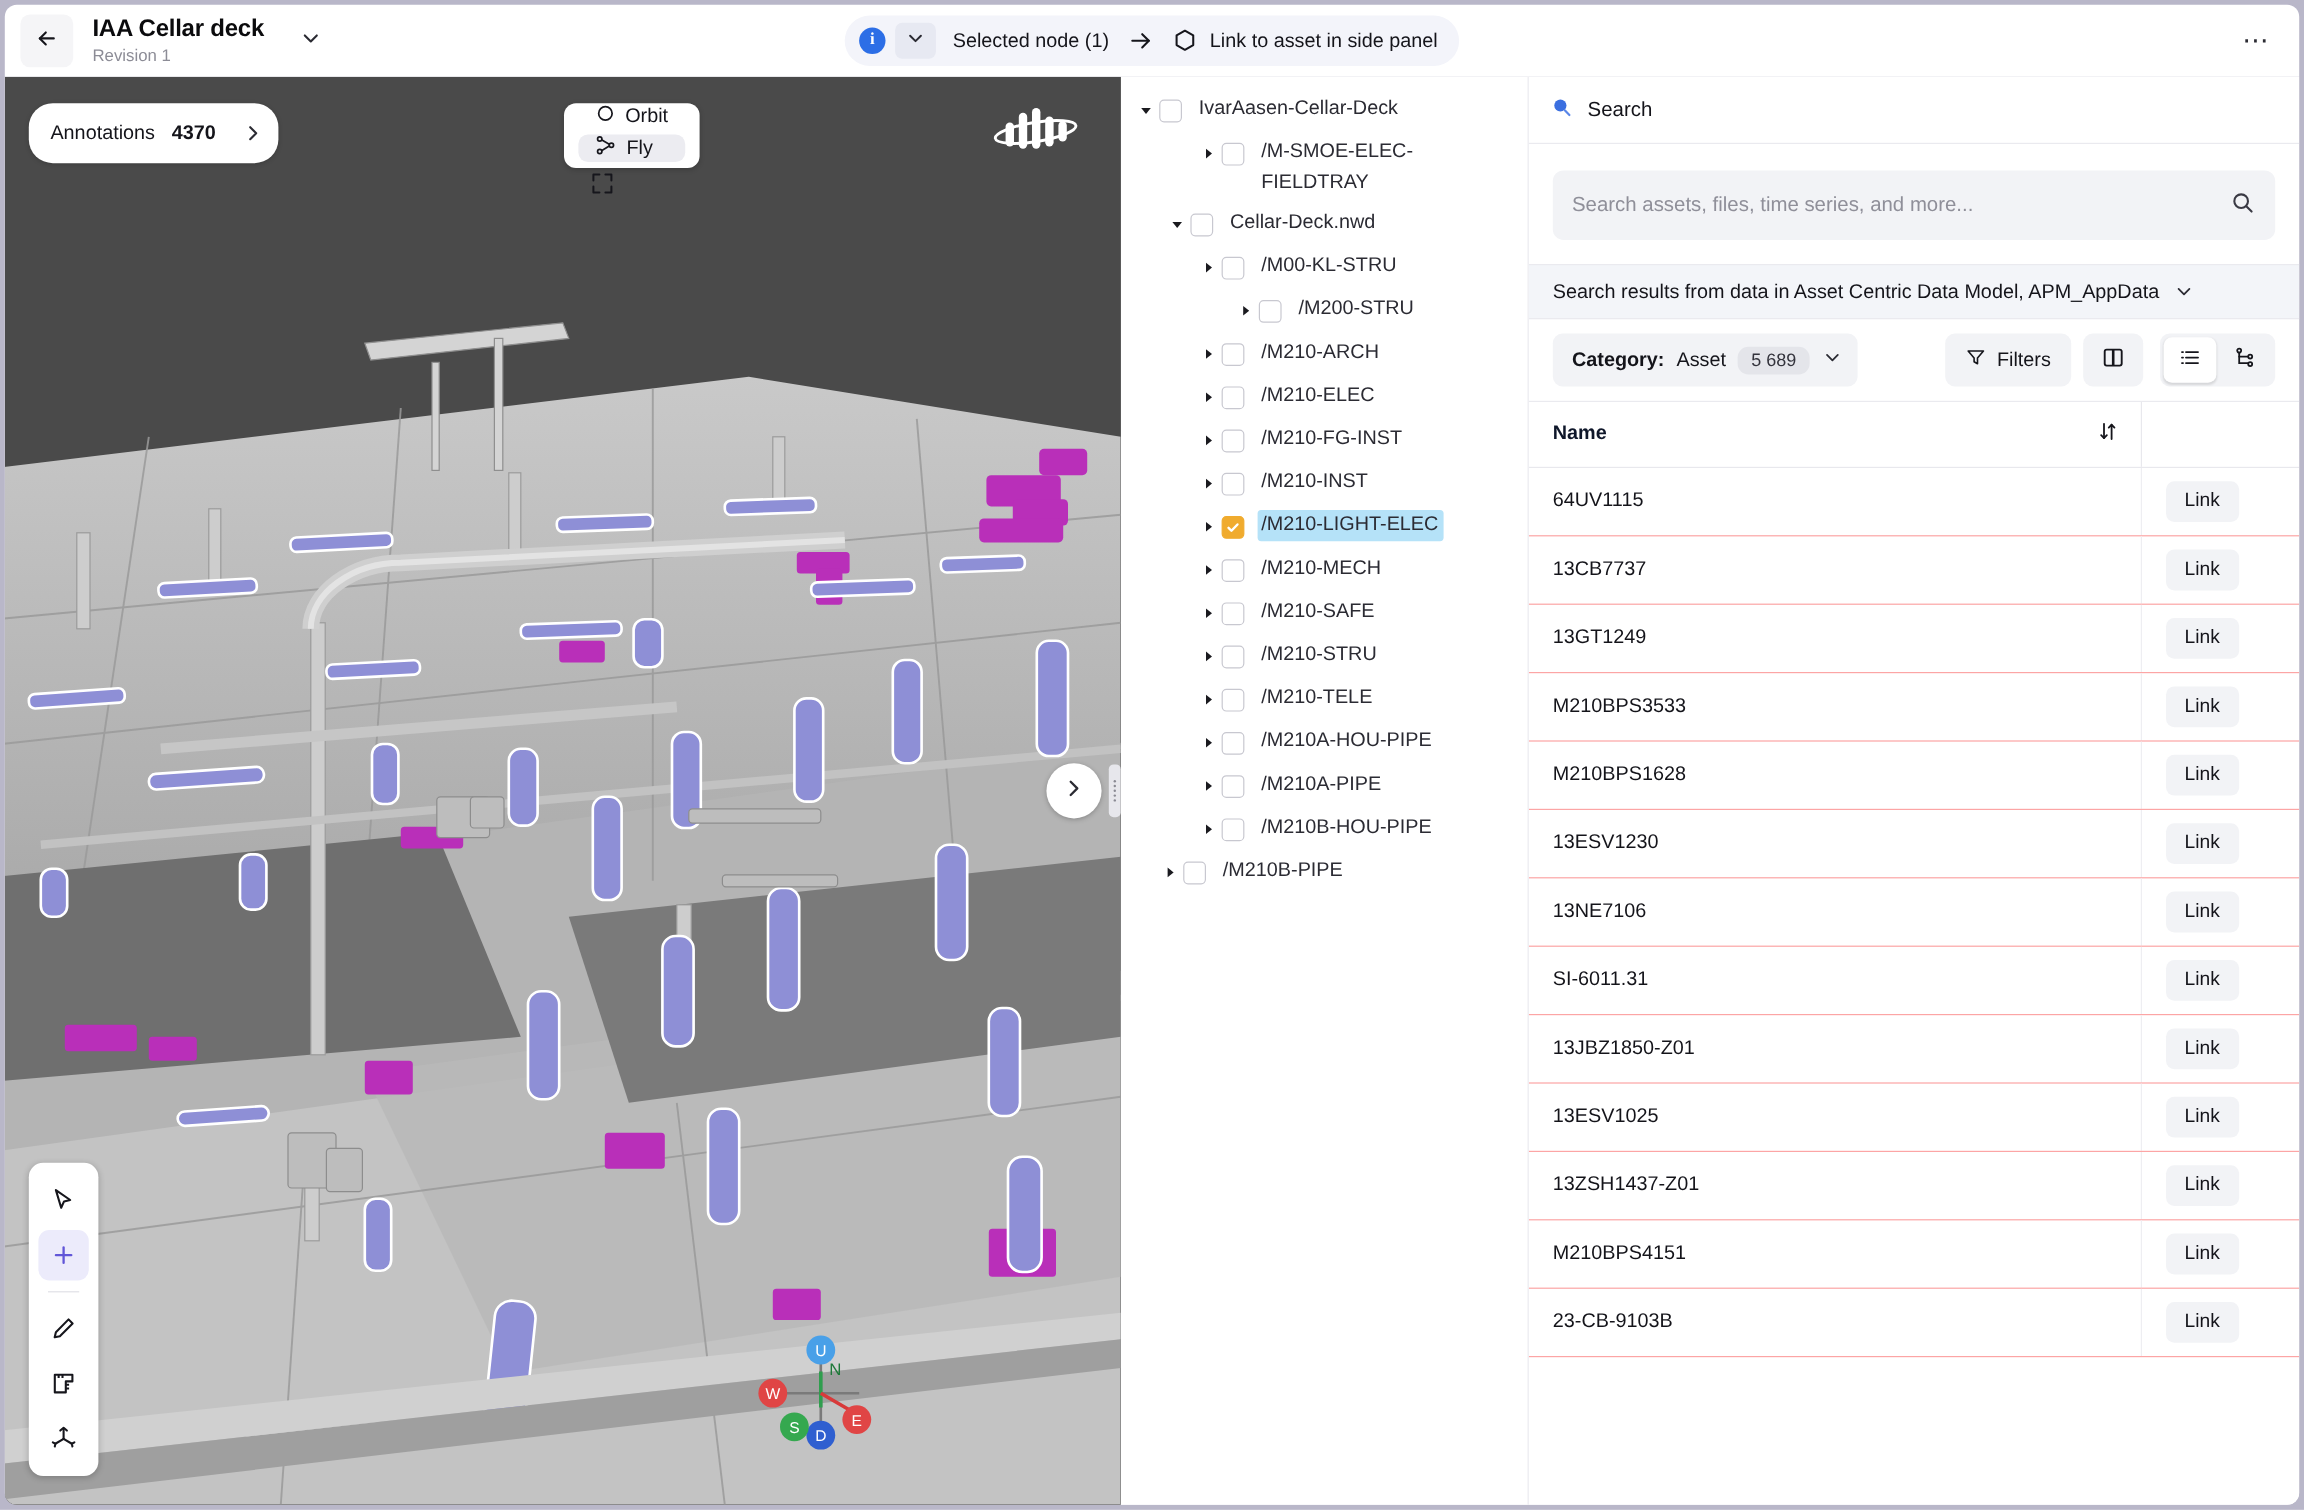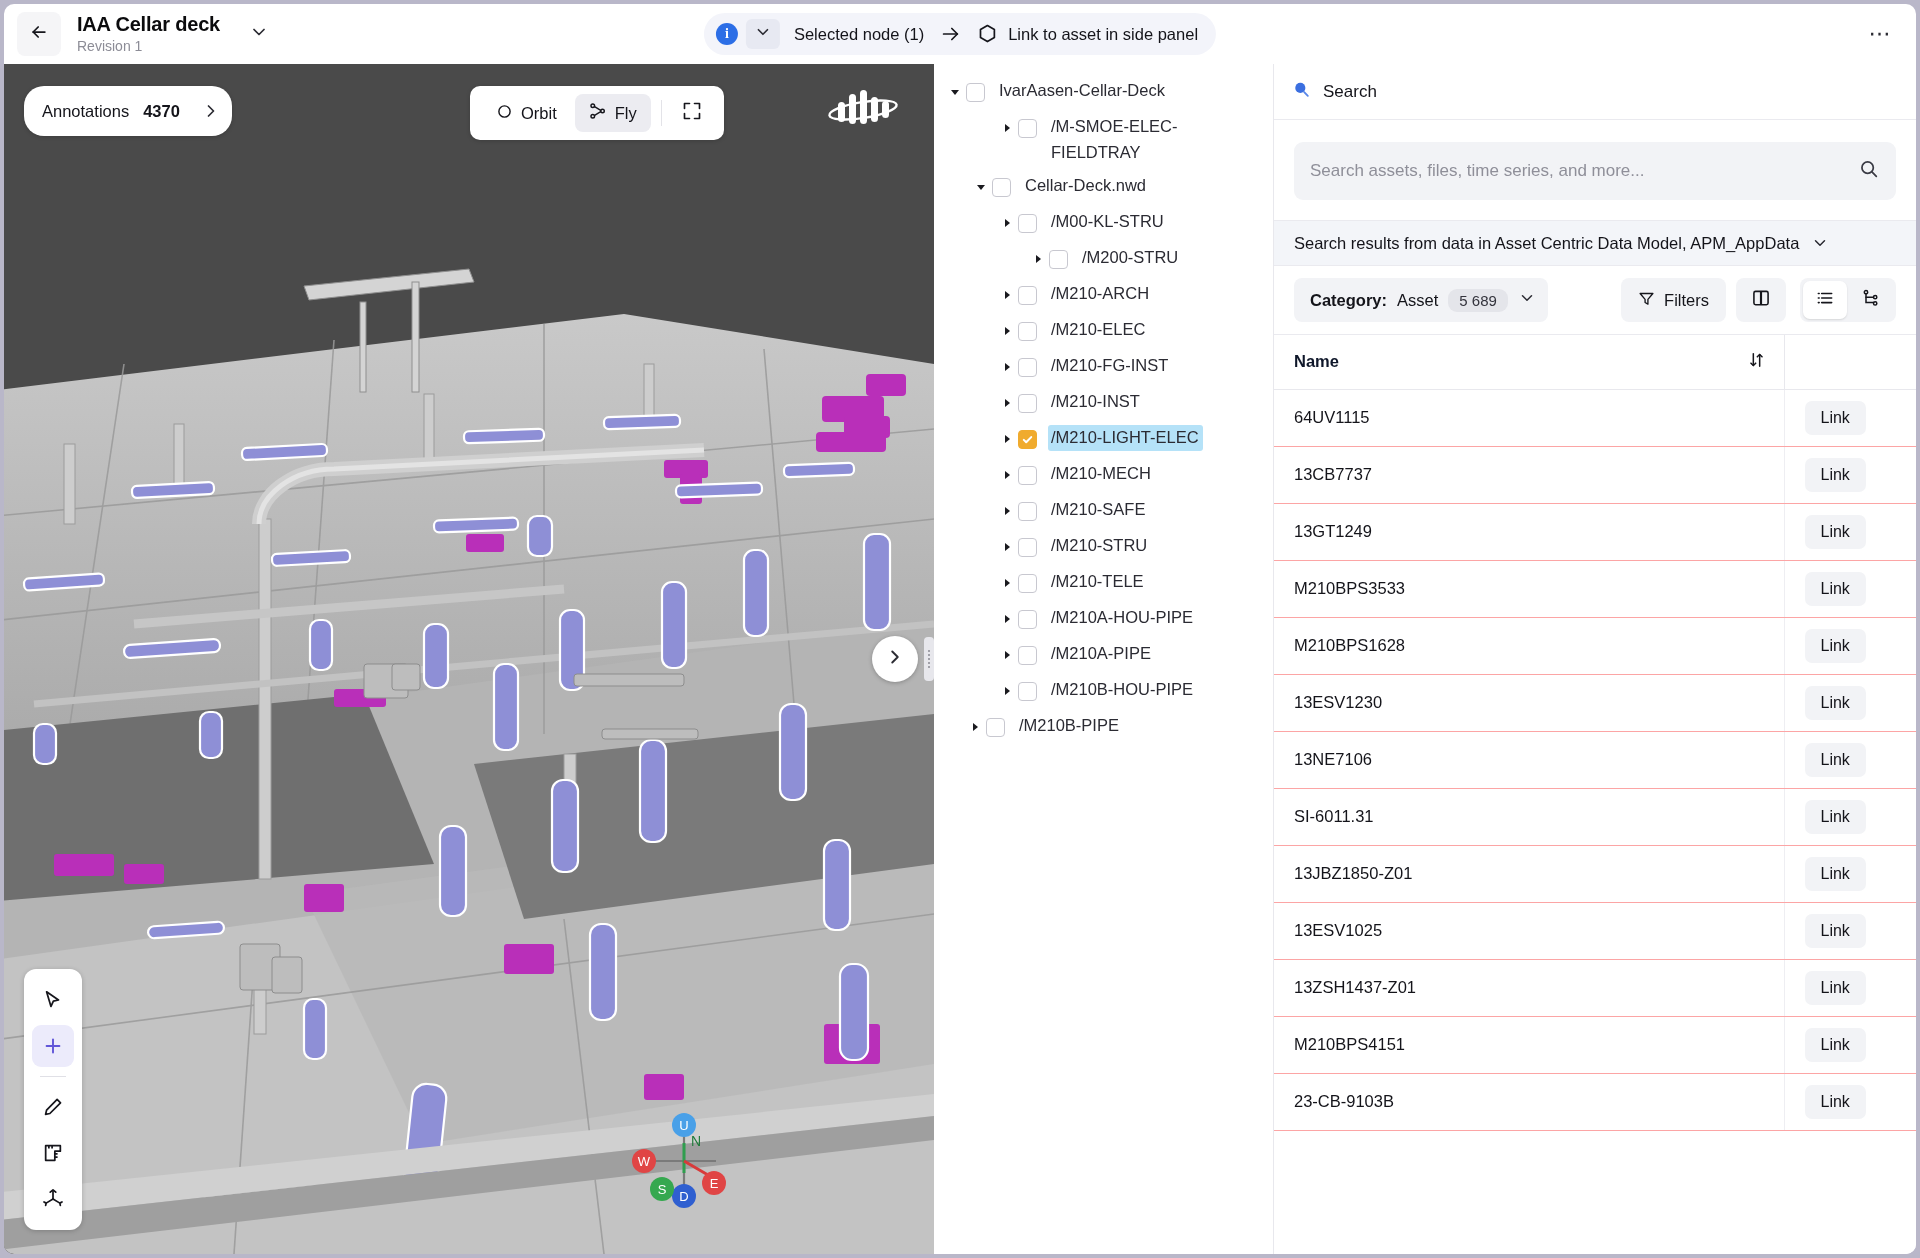--- a/index.html
+++ b/index.html
@@ -94,23 +94,23 @@
     box-shadow: 0 1px 4px rgba(0,0,0,.18);
     z-index: 5;
   }
   .annotations-chip .lbl { font-size: 16.5px; color: #14141a; }
   .annotations-chip .cnt { font-size: 16.5px; color: #14141a; font-weight: 700; margin-left: 14px; }
   .annotations-chip .chev { margin-left: 16px; width: 30px; height: 30px; display:flex; align-items:center; justify-content:center; cursor:pointer; }
 
   .mode-toolbar {
     position: absolute; left: 466px; top: 22px;
     height: 54px; background: #fff; border-radius: 10px;
-    display: flex; align-items: center; padding: 0 12px;
+    display: flex; padding: 0 12px;
     box-shadow: 0 1px 4px rgba(0,0,0,.18);
-    z-index: 5; gap: 4px;
+    z-index: 5; gap: 4px; flex-direction: column;
   }
   .mode-btn {
     height: 38px; border-radius: 8px; padding: 0 14px;
     display: flex; align-items: center; gap: 8px;
     font-size: 16.5px; color: #14141a; cursor: pointer; background: transparent; border:none;
     font-family: inherit;
   }
   .mode-btn.active { background: #ececf1; }
   .tb-sep { width: 1px; height: 26px; background: #e3e3e8; margin: 0 6px; }
   .expand-btn {

